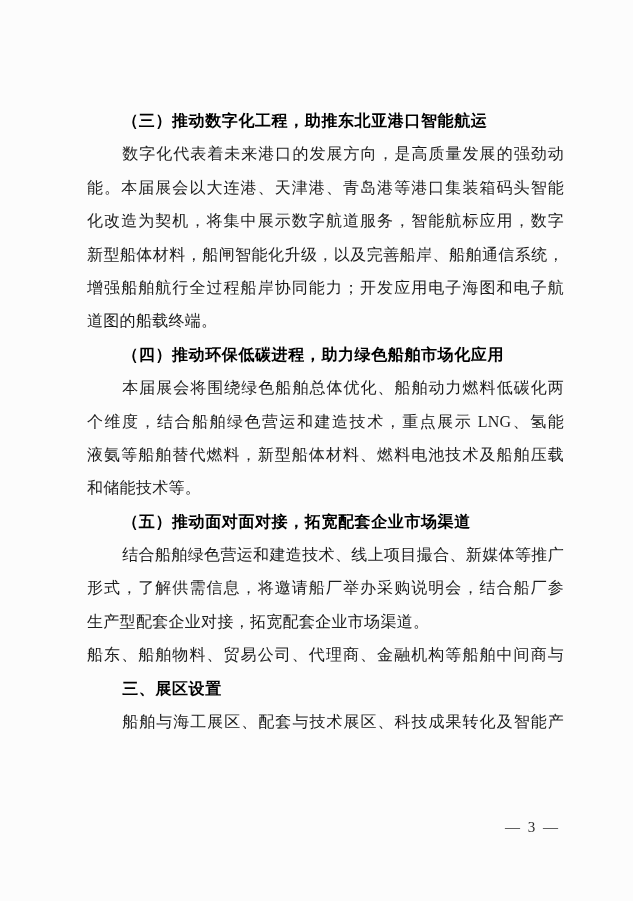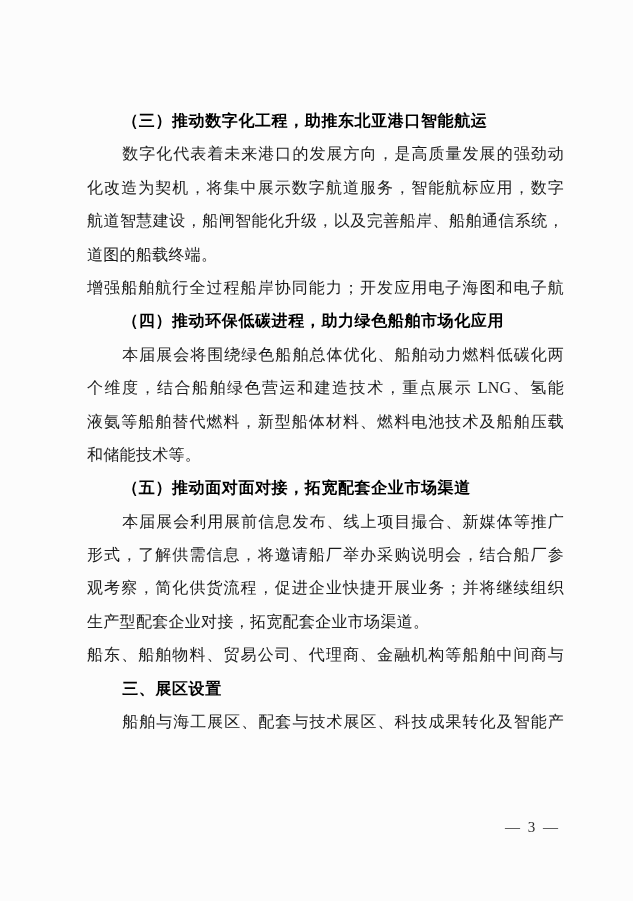--- a/index.html
+++ b/index.html
@@ -64,35 +64,35 @@
   }
 </style>
 </head>
 <body>
 
 <div class="page">
   <div class="text-block">
 
     <div class="line heading">（三）推动数字化工程，助推东北亚港口智能航运</div>
     <div class="line indent">数字化代表着未来港口的发展方向，是高质量发展的强劲动</div>
+    <div class="line">能。本届展会以大连港、天津港、青岛港等港口集装箱码头智能</div>
     <div class="line">化改造为契机，将集中展示数字航道服务，智能航标应用，数字</div>
-    <div class="line">航道智慧建设，船闸智能化升级，以及完善船岸、船舶通信系统，</div>
+    <div class="line">新型船体材料，船闸智能化升级，以及完善船岸、船舶通信系统，</div>
+    <div class="line">增强船舶航行全过程船岸协同能力；开发应用电子海图和电子航</div>
     <div class="line end">道图的船载终端。</div>
-    <div class="line">增强船舶航行全过程船岸协同能力；开发应用电子海图和电子航</div>
 
     <div class="line heading">（四）推动环保低碳进程，助力绿色船舶市场化应用</div>
     <div class="line indent">本届展会将围绕绿色船舶总体优化、船舶动力燃料低碳化两</div>
     <div class="line">个维度，结合船舶绿色营运和建造技术，重点展示 LNG、氢能源、</div>
     <div class="line">液氨等船舶替代燃料，新型船体材料、燃料电池技术及船舶压载</div>
     <div class="line end">和储能技术等。</div>
 
     <div class="line heading">（五）推动面对面对接，拓宽配套企业市场渠道</div>
-    <div class="line indent">本届展会利用展前信息发布、线上项目撮合、新媒体等推广</div>
+    <div class="line indent">结合船舶绿色营运和建造技术、线上项目撮合、新媒体等推广</div>
     <div class="line">形式，了解供需信息，将邀请船厂举办采购说明会，结合船厂参</div>
-    <div class="line">观考察，简化供货流程，促进企业快捷开展业务；并将继续组织</div>
     <div class="line end">生产型配套企业对接，拓宽配套企业市场渠道。</div>
     <div class="line">船东、船舶物料、贸易公司、代理商、金融机构等船舶中间商与</div>
 
     <div class="line heading">三、展区设置</div>
     <div class="line indent">船舶与海工展区、配套与技术展区、科技成果转化及智能产</div>
 
   </div>
 
   <div class="page-number">— 3 —</div>
 </div>

